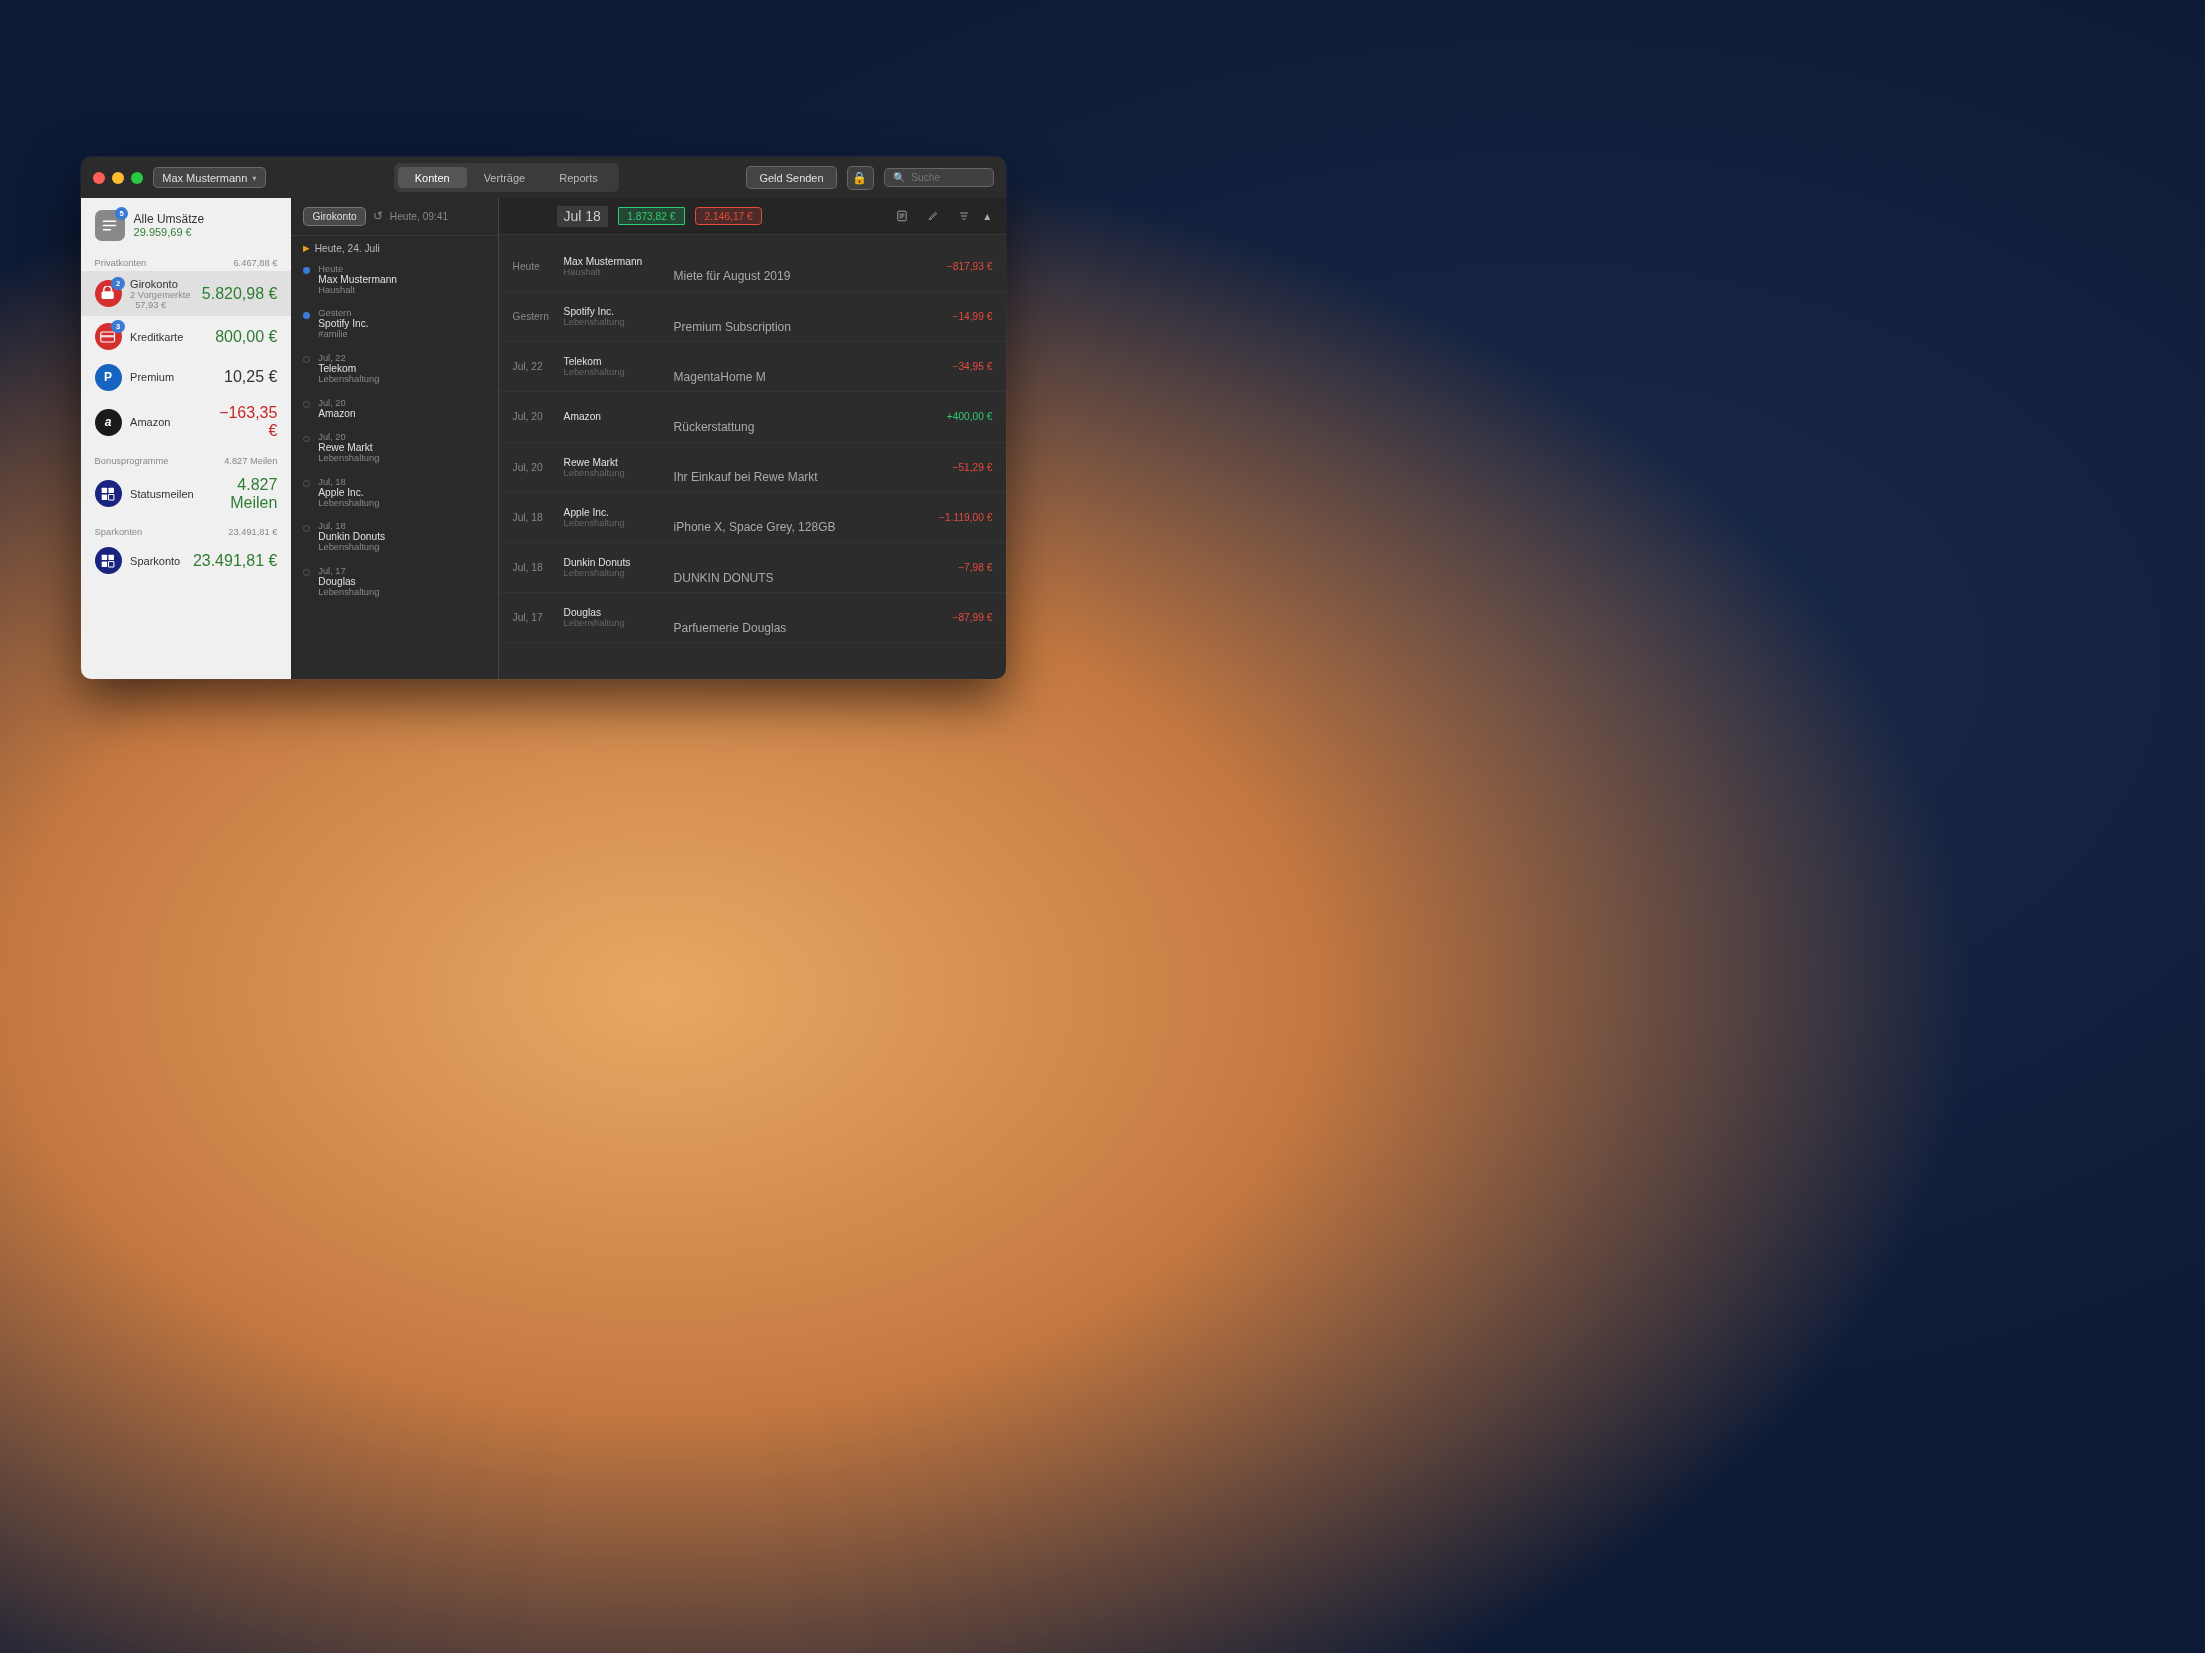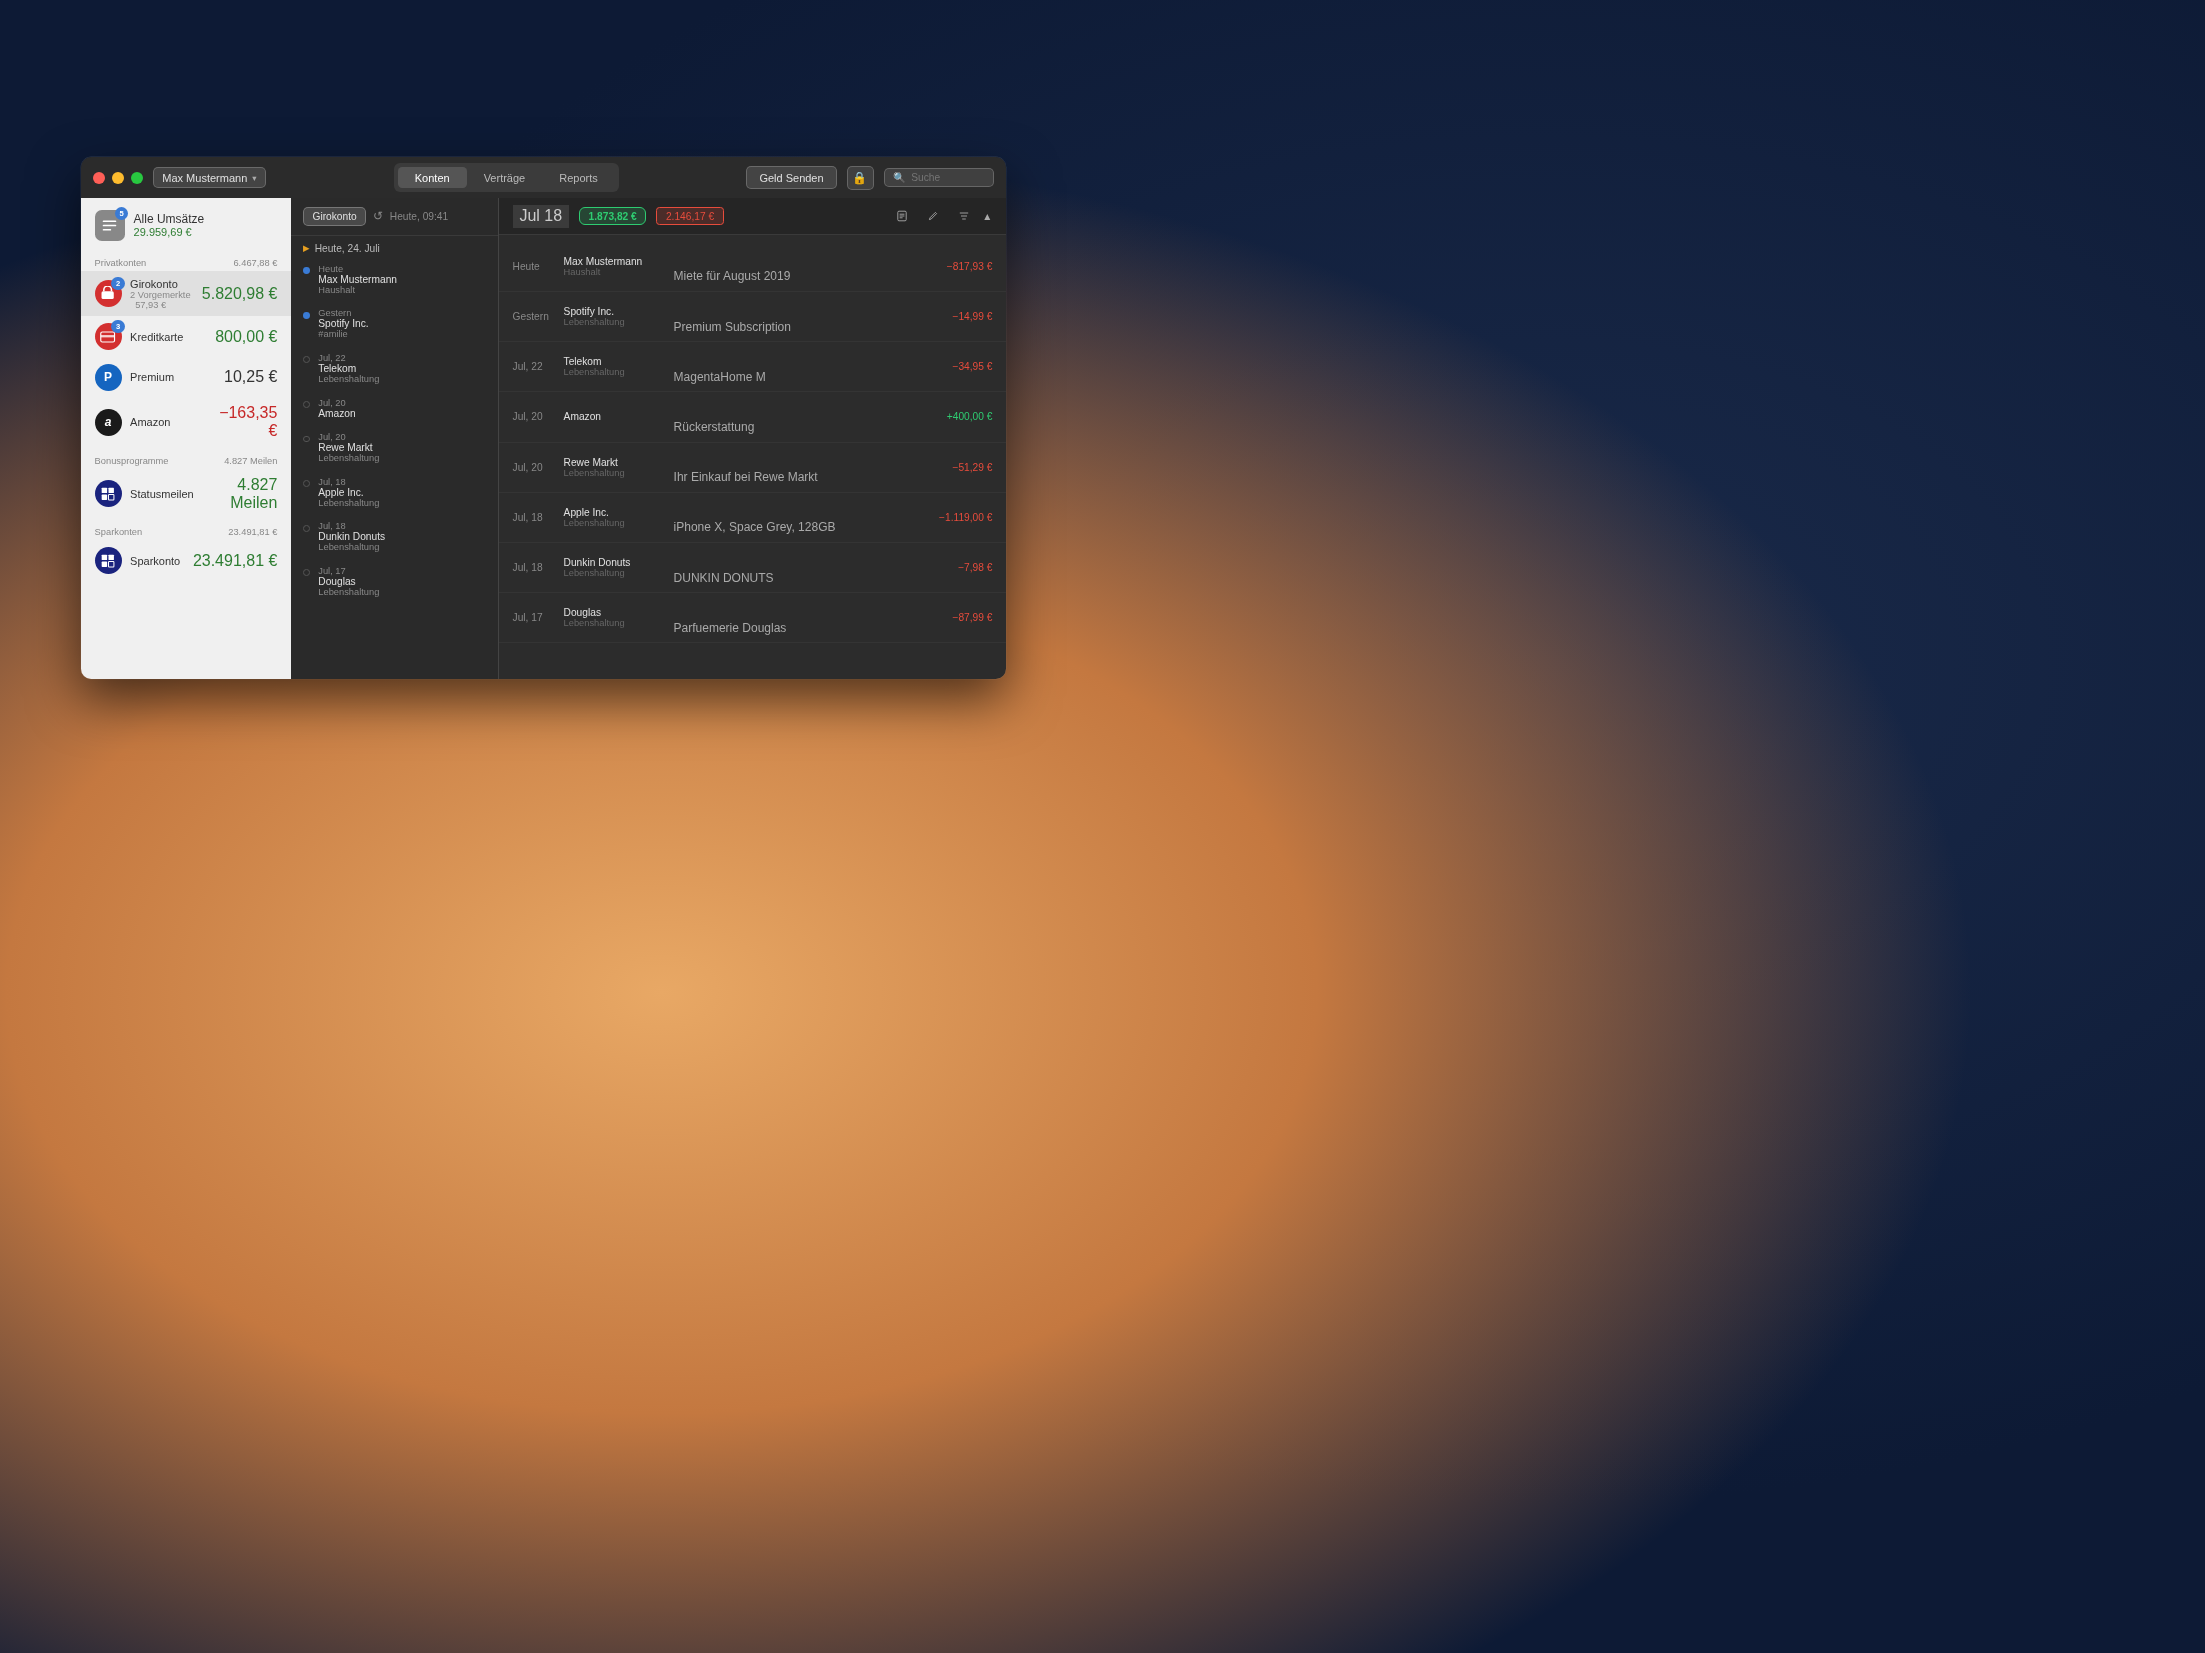--- a/index.html
+++ b/index.html
@@ -411,31 +411,31 @@
       align-items: center;
       padding: 0 13.6px;
       gap: 10.2px;
     }
 
     .month-badge {
       background: rgba(255,255,255,0.1);
       border-radius: 0;
       padding: 2.5px 6.8px;
       color: #ccc;
-      font-size: 16px;
+      font-size: 14px;
+      margin-left: 44px;
     }
 
     .balance-badge-pos {
       background: rgba(46, 204, 113, 0.2);
       border: 0.8px solid #2ecc71;
-      border-radius: 6px;
+      border-radius: 1px;
       padding: 2.5px 8.5px;
       color: #2ecc71;
       font-size: 10.2px;
-      font-weight: bold;
     }
 
     .balance-badge-neg {
       background: rgba(231, 76, 60, 0.2);
       border: 0.8px solid #e74c3c;
       border-radius: 3.4px;
       padding: 2.5px 8.5px;
       color: #e74c3c;
       font-size: 10.2px;
     }

